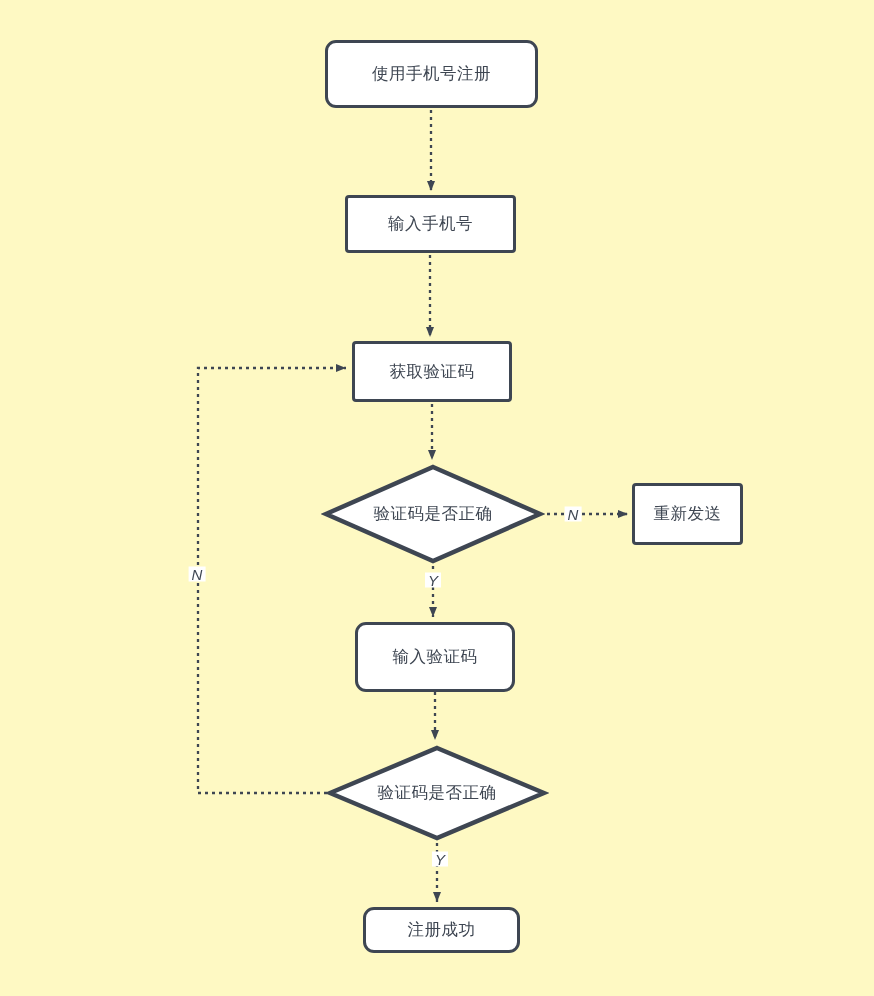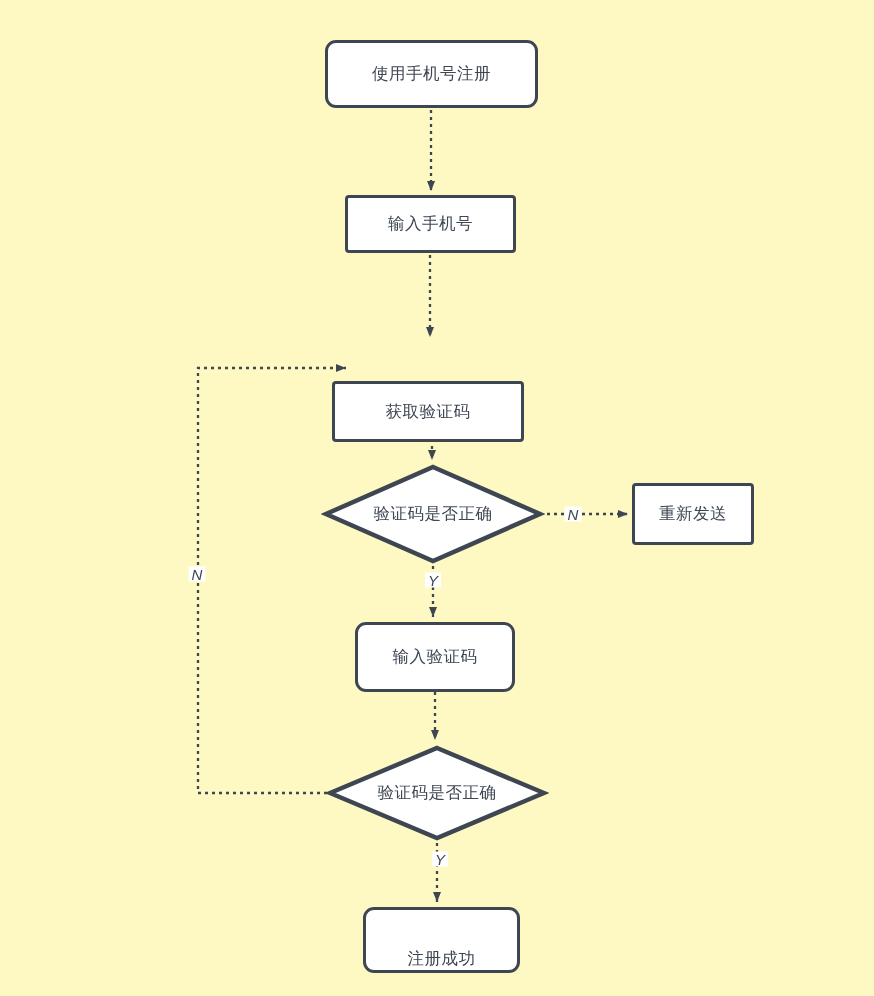--- a/index.html
+++ b/index.html
@@ -54,26 +54,26 @@
     transform: translate(-50%, -50%);
     font-style: italic;
     font-size: 15px;
     background: #ffffff;
     padding: 0 3px;
     line-height: 1;
   }
   
   #n-start        { left: 325px; top: 40px;  width: 213px; height: 68px; }
   #n-enter-phone  { left: 345px; top: 195px; width: 171px; height: 58px; }
-  #n-get-code     { left: 332px; top: 341px; width: 192px; height: 61px; margin-top: 40px; }
+  #n-get-code     { left: 352px; top: 341px; width: 160px; height: 61px; }
   #n-received     { left: 321px; top: 464px; width: 224px; height: 100px; }
-  #n-resend       { left: 632px; top: 483px; width: 122px; height: 62px; }
+  #n-resend       { left: 632px; top: 483px; width: 111px; height: 62px; }
   #n-enter-code   { left: 355px; top: 622px; width: 160px; height: 70px; }
   #n-correct      { left: 325px; top: 745px; width: 224px; height: 96px; }
-  #n-success      { left: 363px; top: 907px; width: 157px; height: 66px; align-items: flex-end; }
+  #n-success      { left: 363px; top: 907px; width: 157px; height: 46px; }
   
   #el-received-no  { left: 573px; top: 514px; }
   #el-received-yes { left: 433px; top: 580px; }
   #el-correct-no   { left: 197px; top: 574px; }
   #el-correct-yes  { left: 440px; top: 859px; }
 </style>
 </head>
 <body>
 
 <div class="canvas">

